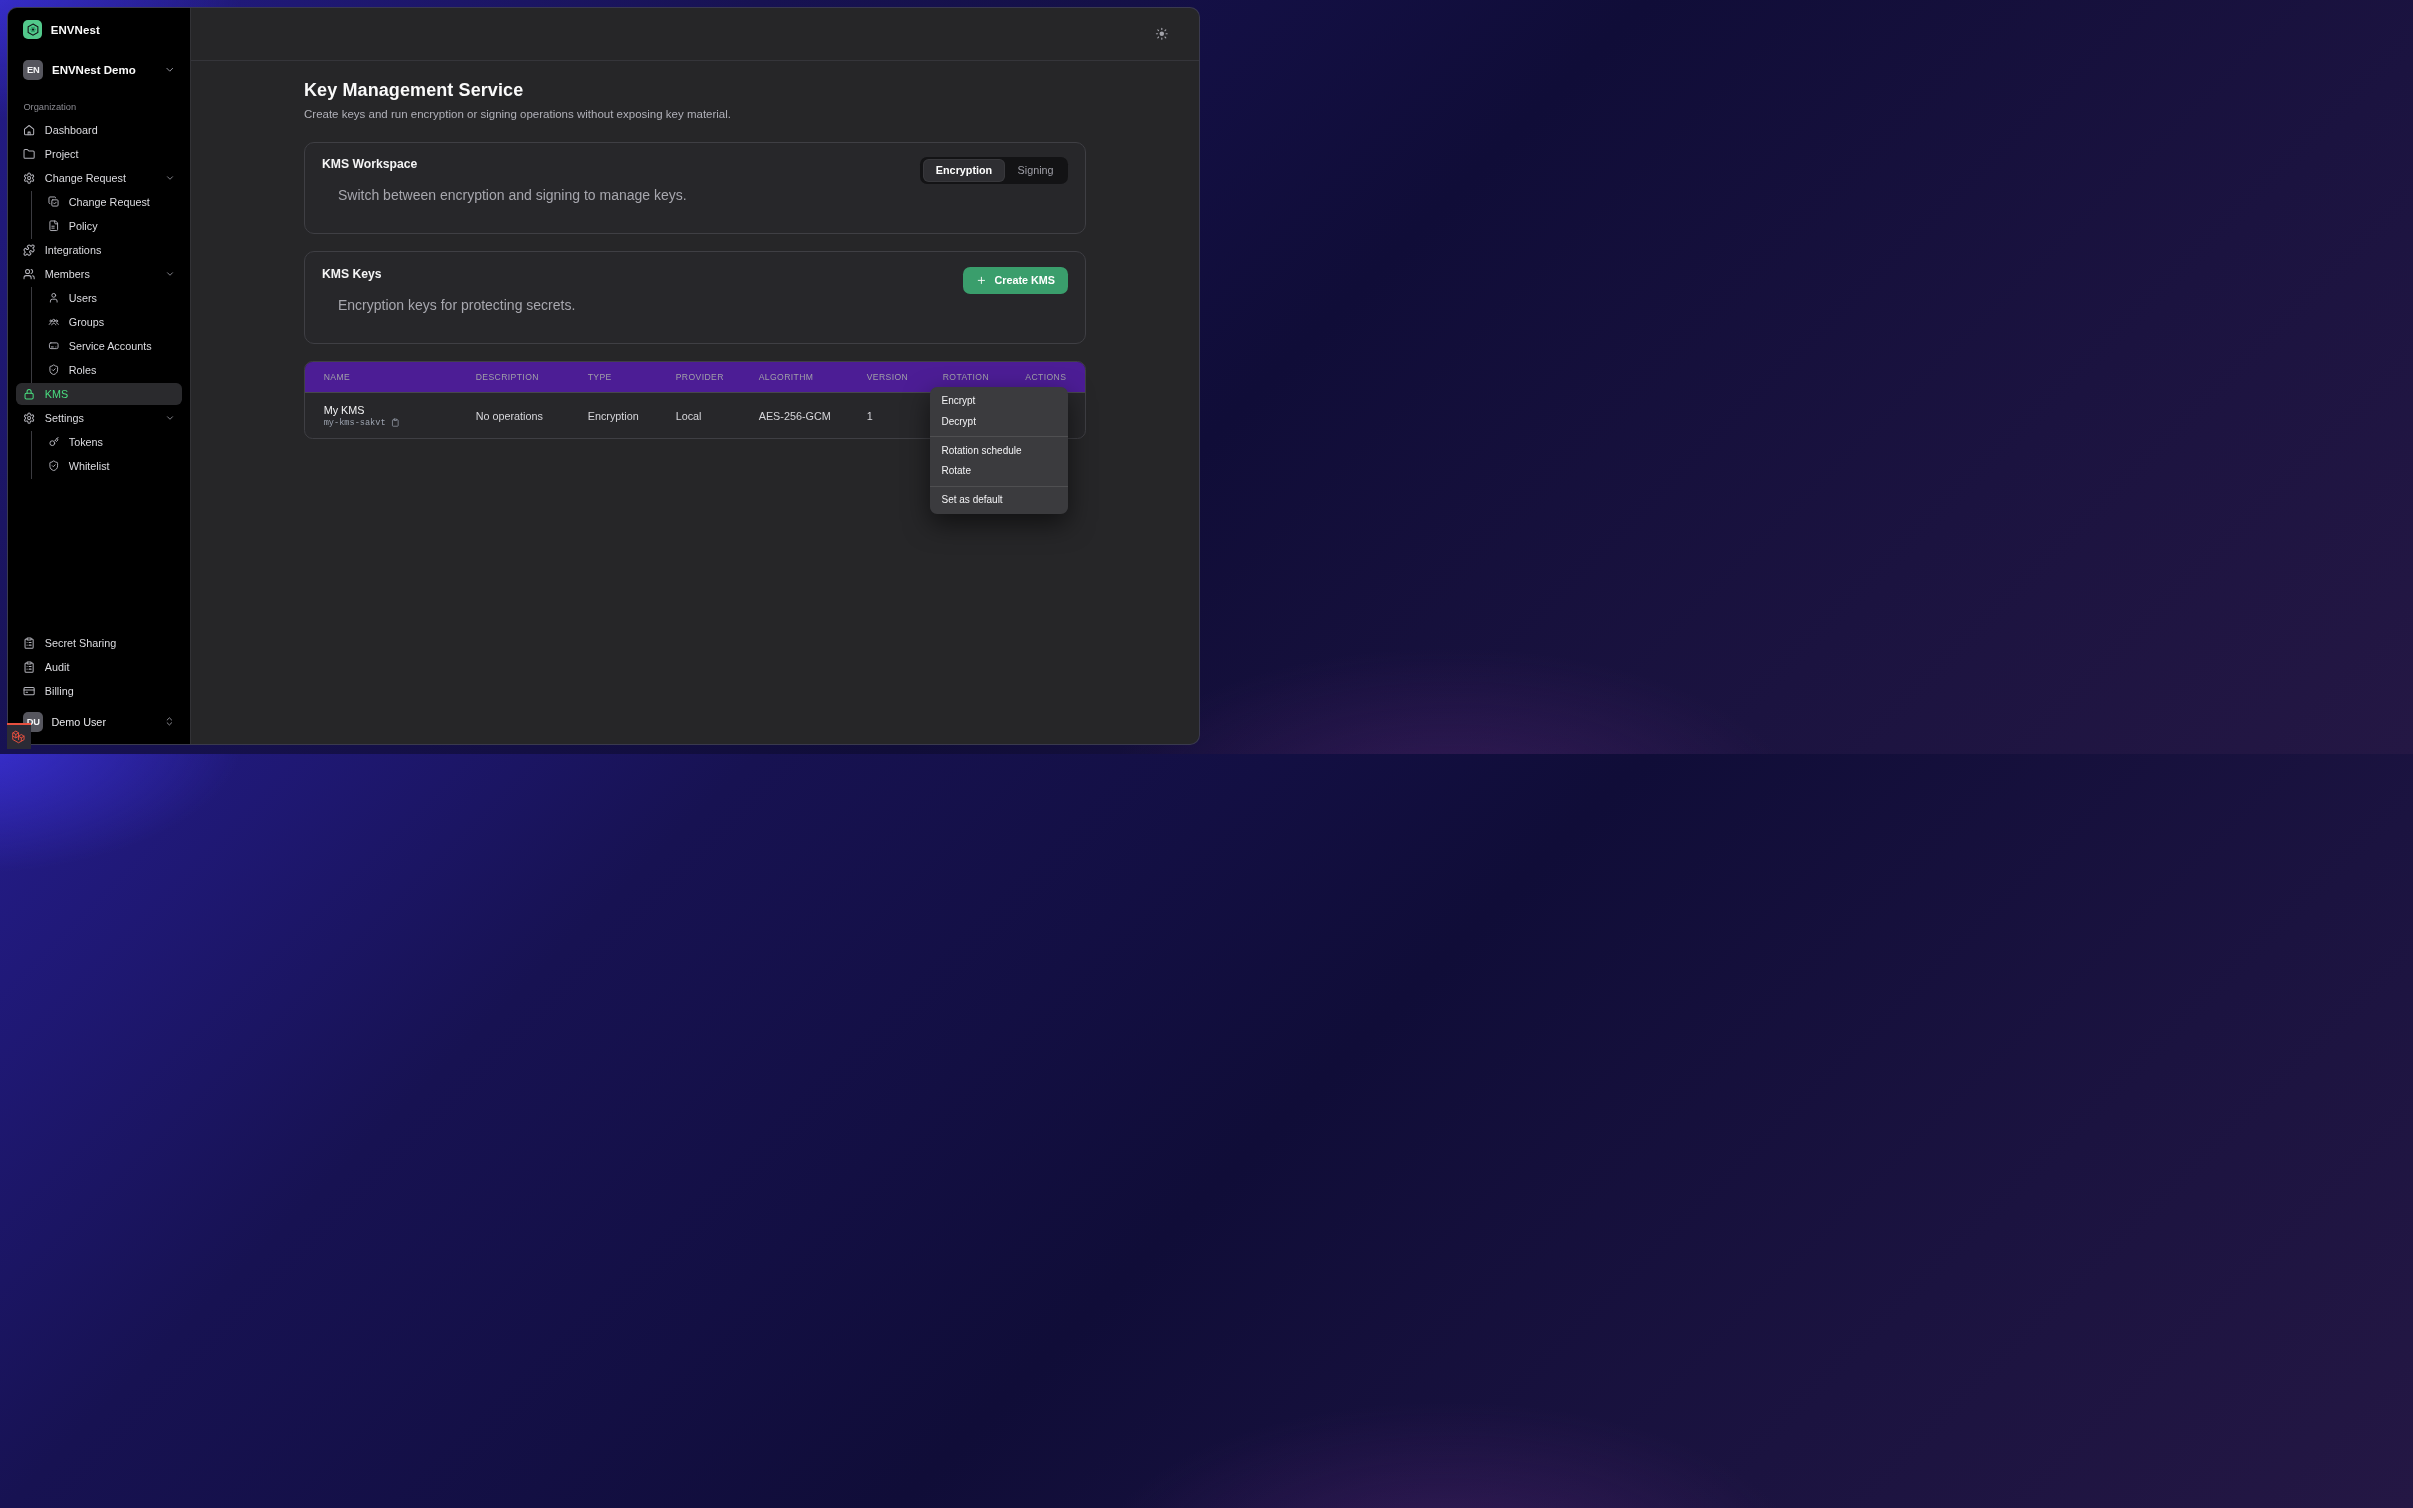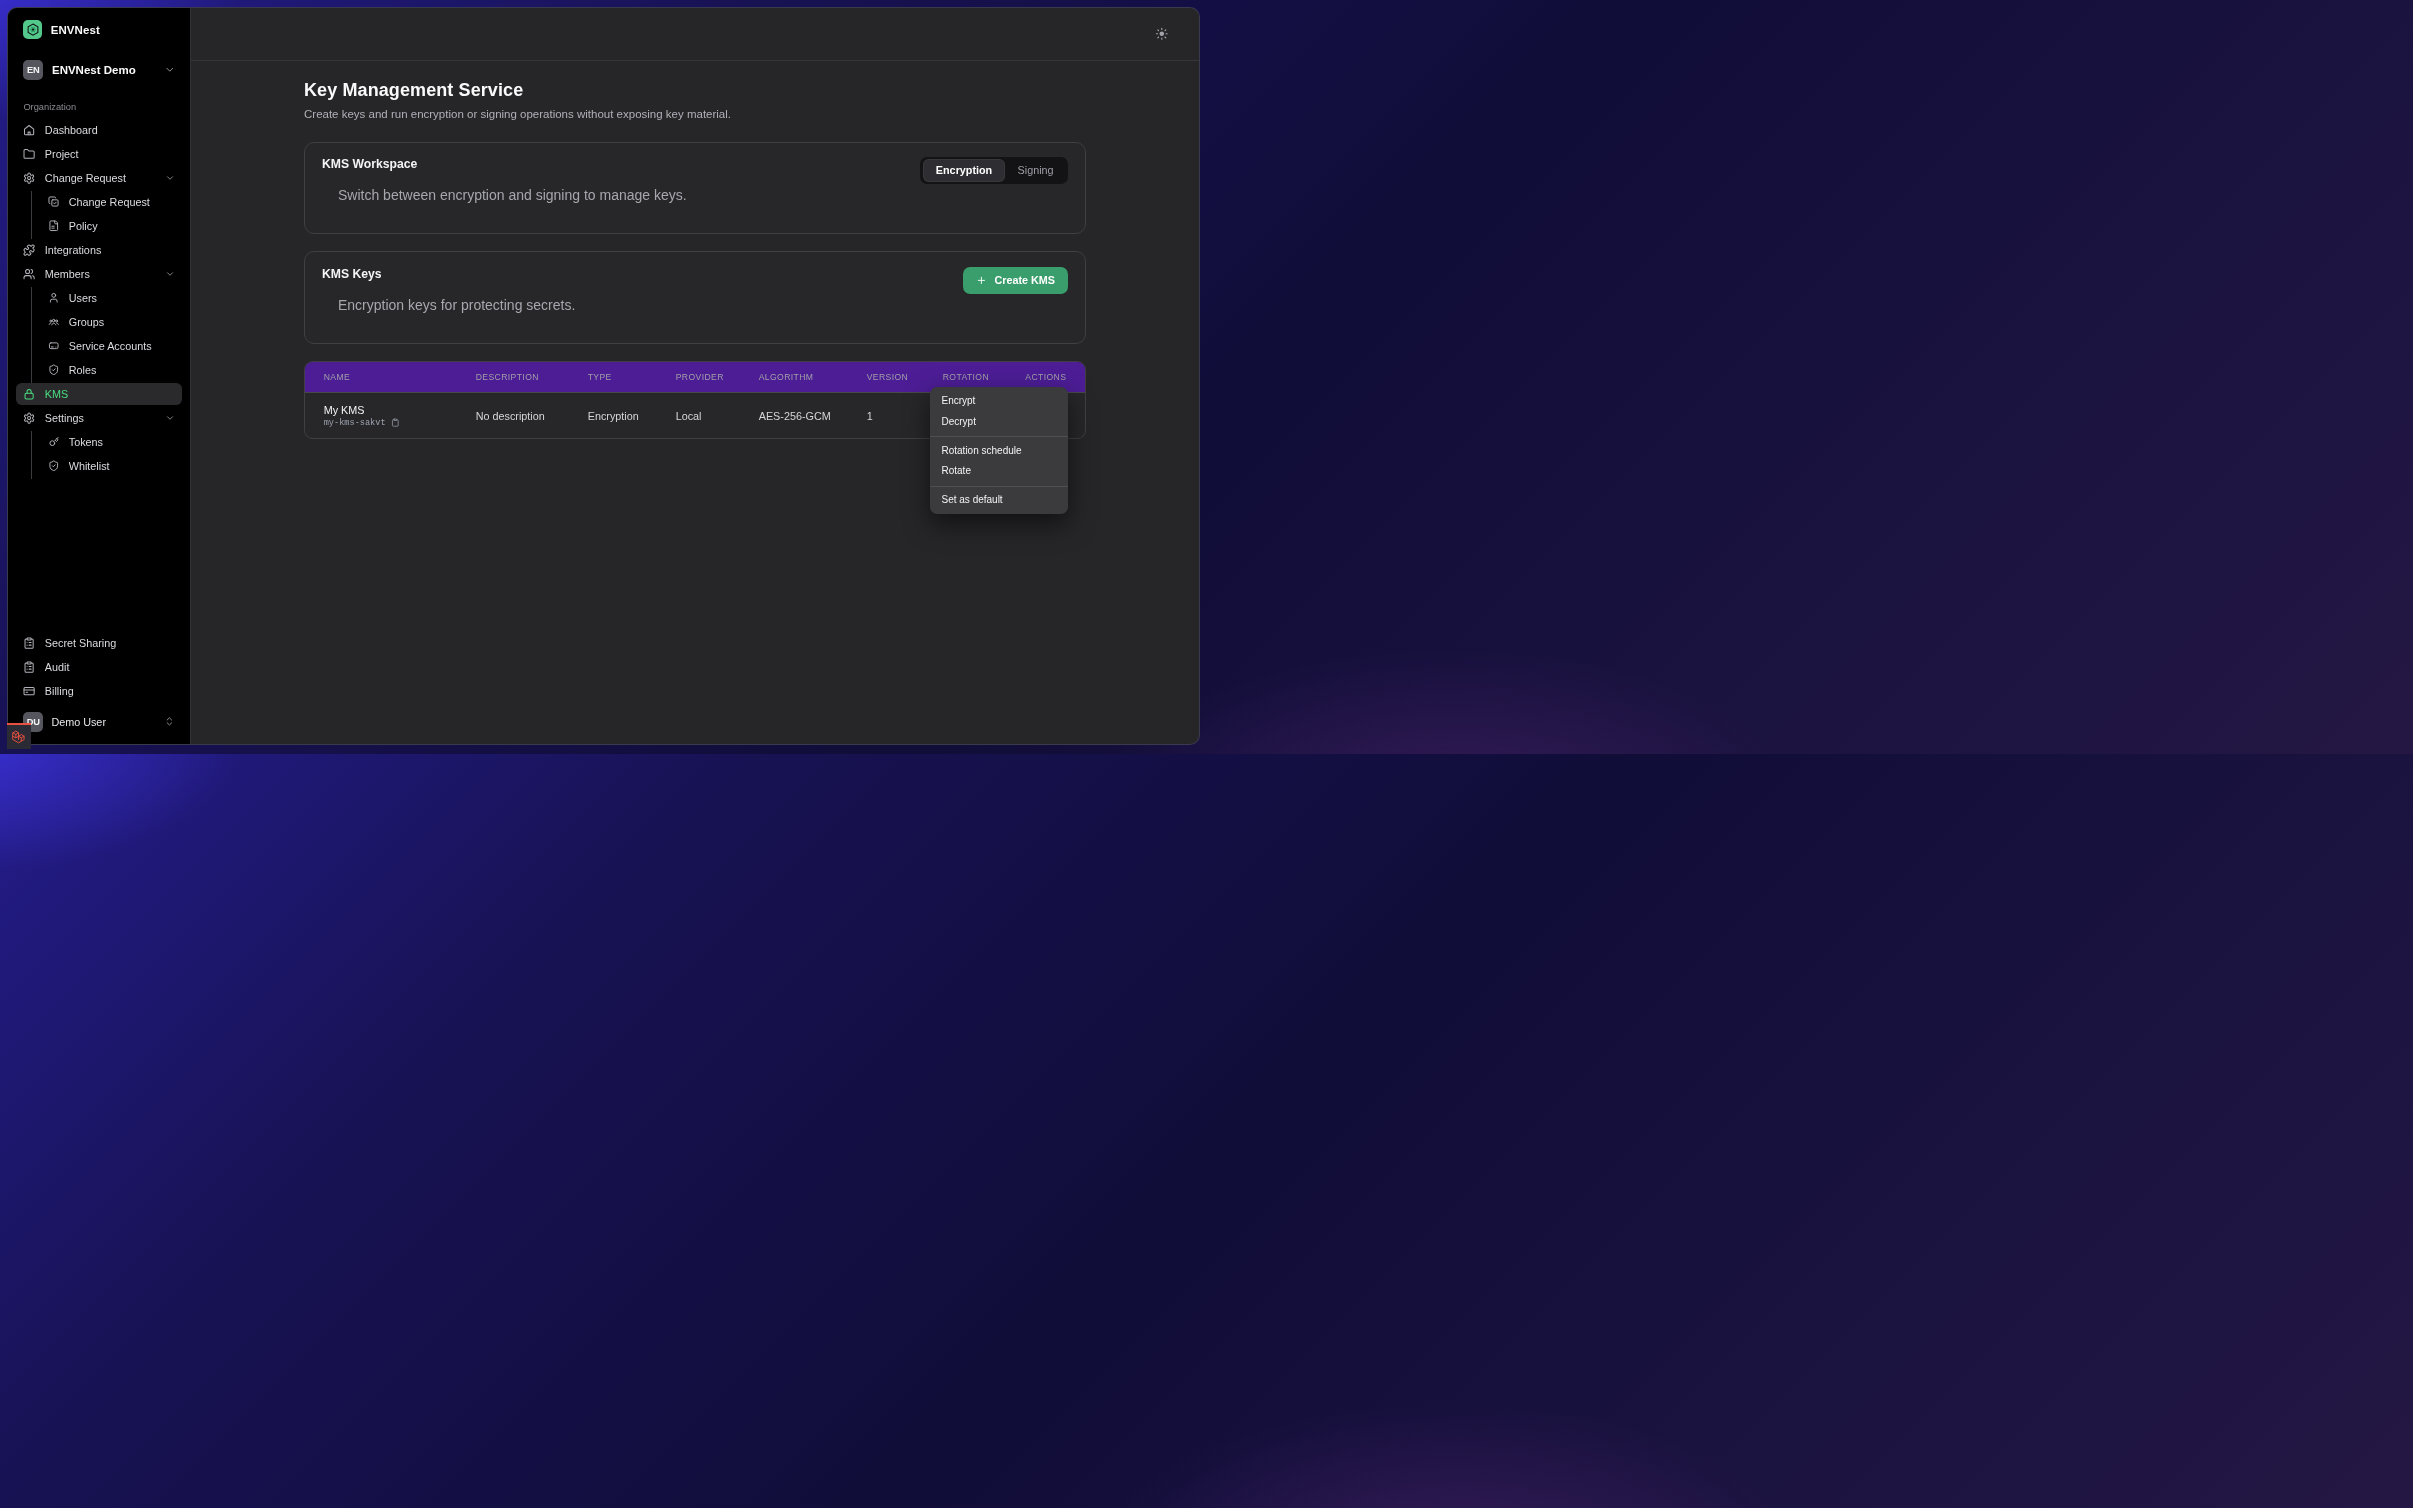--- a/index.html
+++ b/index.html
@@ -407,21 +407,21 @@
             <div class="kid">
               <span>my-kms-sakvt</span>
               <span class="copy-btn">
                 <svg width="8.6" height="9.3" viewBox="0 0 24 24" fill="none" stroke="currentColor" stroke-width="2" stroke-linecap="round" stroke-linejoin="round">
                     <rect width="8" height="4" x="8" y="2" rx="1"></rect>
                     <path d="M16 4h2a2 2 0 0 1 2 2v14a2 2 0 0 1-2 2H6a2 2 0 0 1-2-2V6a2 2 0 0 1 2-2h2"></path>
                   </svg>
               </span>
             </div>
           </div>
-          <div class="td">No description</div>
+          <div class="td">No operations</div>
           <div class="td">Encryption</div>
           <div class="td">Local</div>
           <div class="td">AES-256-GCM</div>
           <div class="td">1</div>
           <div class="td">—</div>
           <div class="td actions">
             <button class="dots-btn">
               <svg width="11.5" height="11.5" viewBox="0 0 24 24" fill="currentColor">
                   <circle cx="12" cy="5" r="1.7"></circle>
                   <circle cx="12" cy="12" r="1.7"></circle>

